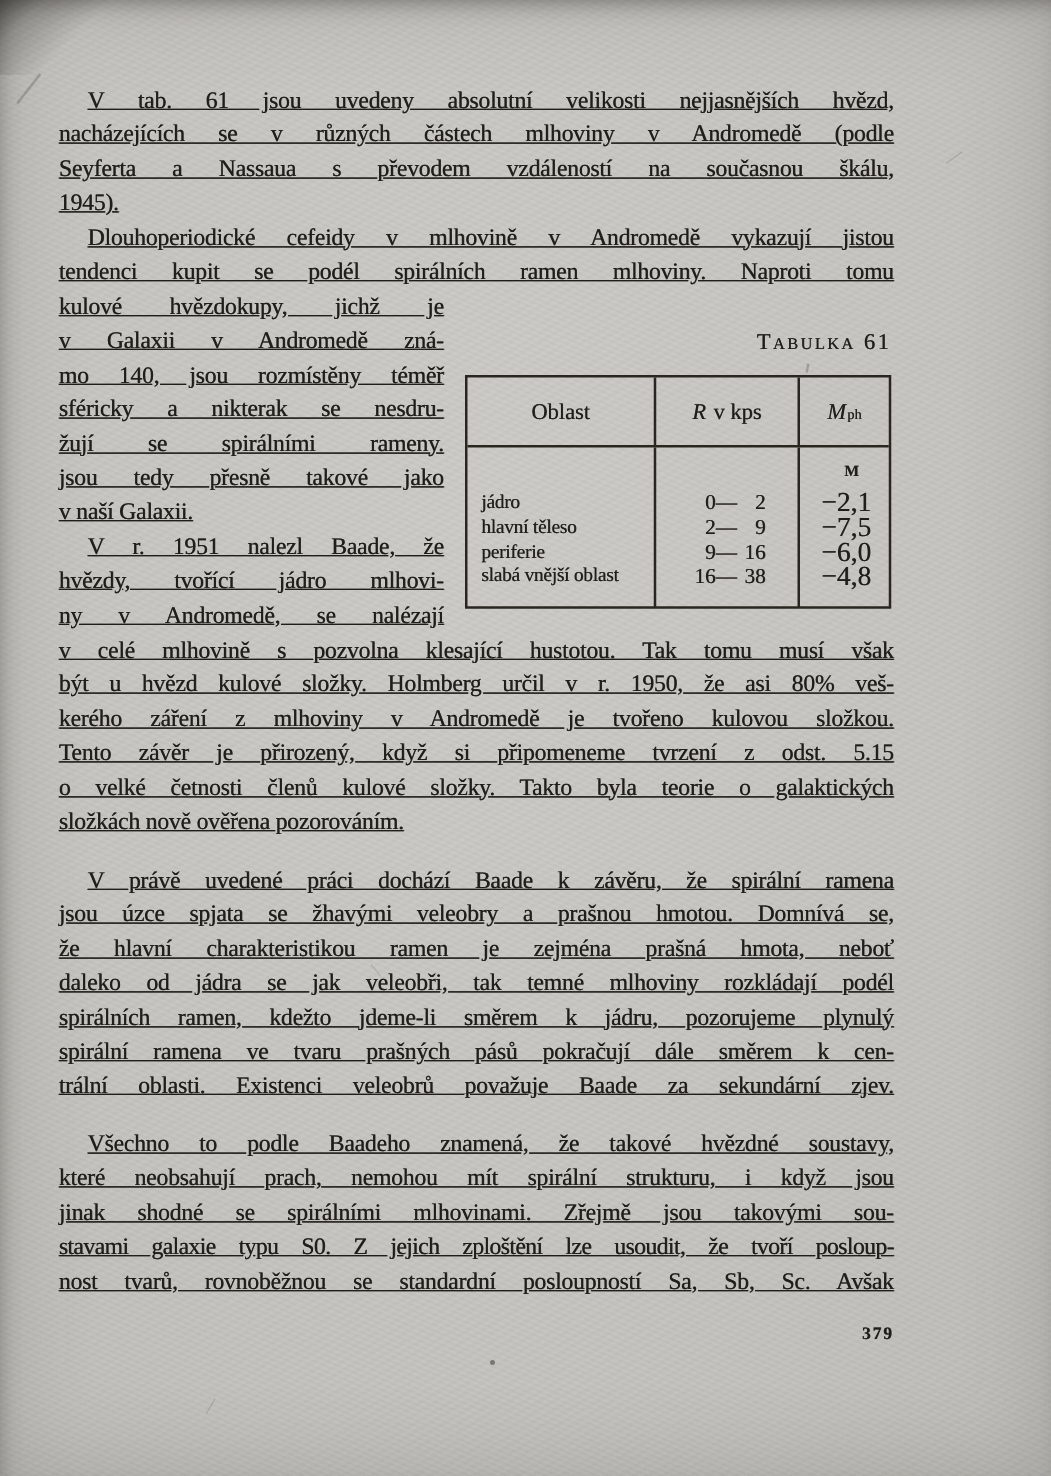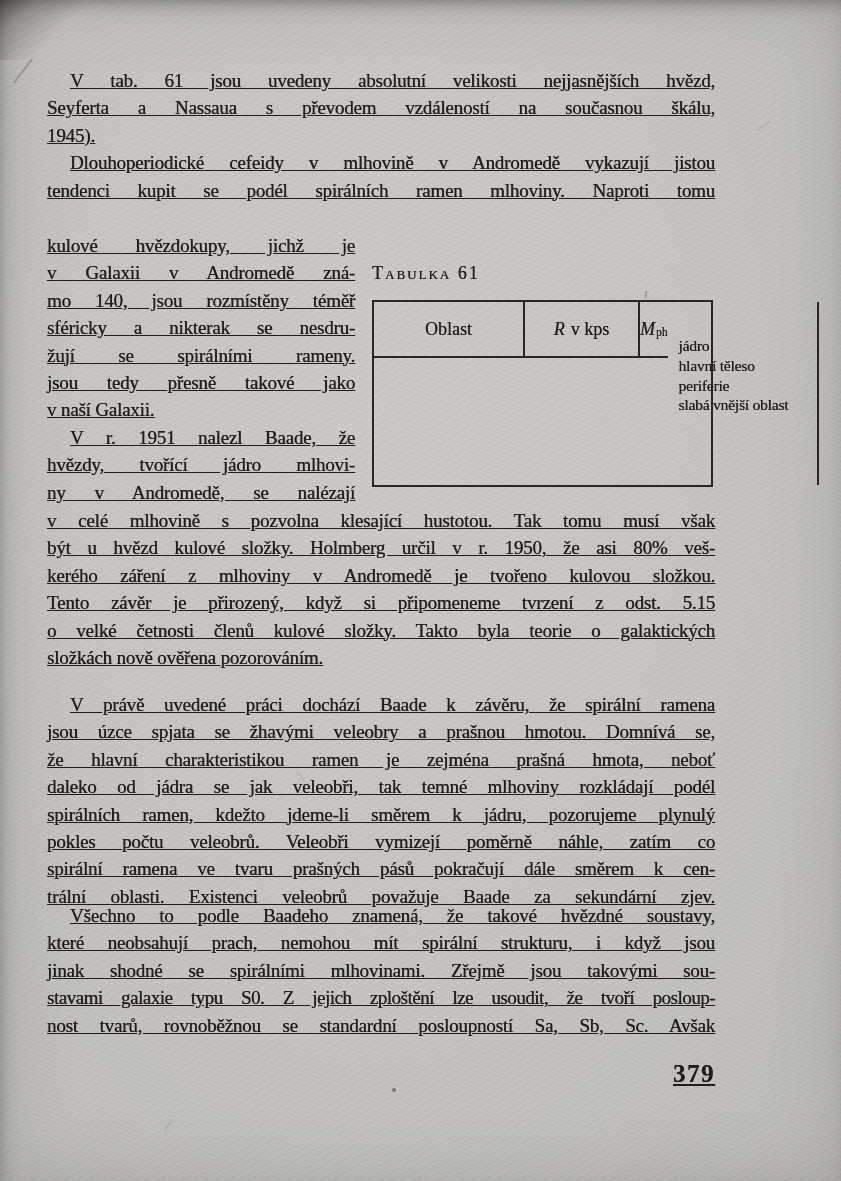--- a/index.html
+++ b/index.html
@@ -31,28 +31,28 @@
     text-decoration:underline;
   }
   .ln{text-align:justify;text-align-last:justify;}
   .ln.last{text-align-last:left;}
   .ln.ind{text-indent:23px;}
   .ln.tight{letter-spacing:-0.5px;}
 
   
   .tcaption{
     position:absolute;left:372px;top:263px;width:341px;
-    text-align:left;font-variant:small-caps;
+    text-align:right;font-variant:small-caps;
     font-size:18px;letter-spacing:2px;
     text-shadow:0.35px 0 0 rgba(32,30,27,.85);
   }
   .ttable{
     position:absolute;left:372px;top:300px;width:341px;height:187px;
     box-sizing:border-box;border:2px solid #29261f;
-    display:flex;flex-direction:row;
+    display:flex;flex-direction:column;
     text-shadow:0.3px 0 0 rgba(32,30,27,.8);
   }
   .thead{
     display:grid;grid-template-columns:151px 115px 1fr;
     height:54px;border-bottom:2px solid #29261f;flex:none;
   }
   .th{display:flex;align-items:center;justify-content:center;font-size:18px;box-sizing:border-box;}
   .cb{border-right:2px solid #29261f;}
   .th .unit-gap{margin-left:6px;}
   .th sub{font-size:11.5px;font-style:normal;margin-left:1px;position:relative;top:3px;}
@@ -67,41 +67,41 @@
   .brange{display:flex;justify-content:center;font-size:17px;line-height:19.8px;}
   .rf{display:inline-block;width:22px;text-align:right;}
   .rd{display:inline-block;width:16px;text-align:center;}
   .rt{display:inline-block;width:24px;text-align:right;}
   .bunit{height:34px;box-sizing:border-box;padding:12px 0 0 12px;text-align:center;
          font-size:12.5px;font-weight:bold;letter-spacing:.5px;}
   .bmag{font-size:22px;line-height:19.8px;padding-left:17px;}
 
   .pageno{
     position:absolute;left:47px;top:1060px;width:668px;
-    text-align:right;font-size:25px;font-weight:bold;letter-spacing:1.5px;
+    text-align:right;font-size:14px;font-weight:bold;letter-spacing:1.5px;
     text-shadow:0.3px 0 0 rgba(32,30,27,.8);
-    text-decoration:underline;
   }
 
   
   .fiber{position:absolute;background:rgba(88,86,80,.34);pointer-events:none;}
   .f1{left:22px;top:56px;width:2px;height:30px;transform:rotate(38deg);}
   .f2{left:763px;top:118px;width:1px;height:16px;transform:rotate(55deg);background:rgba(88,86,80,.25);}
   .f3{left:392px;top:1088px;width:4px;height:4px;border-radius:50%;background:rgba(60,58,52,.55);}
   .f4{left:645px;top:291px;width:2px;height:7px;transform:rotate(12deg);}
   .f5{left:168px;top:1118px;width:1px;height:14px;transform:rotate(30deg);background:rgba(88,86,80,.22);}
   .f6{left:300px;top:770px;width:1px;height:12px;transform:rotate(-40deg);background:rgba(88,86,80,.18);}
 </style>
 </head>
 <body>
 
 <div class="page">
 
   <div class="txt" style="left:47px;top:67px;width:668px;">
     <div class="ln ind">V tab. 61 jsou uvedeny absolutní velikosti nejjasnějších hvězd,</div>
+    <div class="ln">nacházejících se v různých částech mlhoviny v Andromedě (podle</div>
     <div class="ln">Seyferta a Nassaua s převodem vzdáleností na současnou škálu,</div>
     <div class="ln last">1945).</div>
     <div class="ln ind">Dlouhoperiodické cefeidy v mlhovině v Andromedě vykazují jistou</div>
     <div class="ln">tendenci kupit se podél spirálních ramen mlhoviny. Naproti tomu</div>
   </div>
 
   <div class="txt" style="left:47px;top:232px;width:308px;">
     <div class="ln">kulové hvězdokupy, jichž je</div>
     <div class="ln">v Galaxii v Andromedě zná-</div>
     <div class="ln">mo 140, jsou rozmístěny téměř</div>
@@ -175,21 +175,20 @@
     <div class="ln">o velké četnosti členů kulové složky. Takto byla teorie o galaktických</div>
     <div class="ln last">složkách nově ověřena pozorováním.</div>
   </div>
 
   <div class="txt" style="left:47px;top:691px;width:668px;">
     <div class="ln ind">V právě uvedené práci dochází Baade k závěru, že spirální ramena</div>
     <div class="ln">jsou úzce spjata se žhavými veleobry a prašnou hmotou. Domnívá se,</div>
     <div class="ln">že hlavní charakteristikou ramen je zejména prašná hmota, neboť</div>
     <div class="ln">daleko od jádra se jak veleobři, tak temné mlhoviny rozkládají podél</div>
     <div class="ln">spirálních ramen, kdežto jdeme-li směrem k jádru, pozorujeme plynulý</div>
-    <div class="ln">pokles počtu veleobrů. Veleobři vymizejí poměrně náhle, zatím co</div>
     <div class="ln">spirální ramena ve tvaru prašných pásů pokračují dále směrem k cen-</div>
     <div class="ln">trální oblasti. Existenci veleobrů považuje Baade za sekundární zjev.</div>
   </div>
 
   <div class="txt" style="left:47px;top:902px;width:668px;">
     <div class="ln ind">Všechno to podle Baadeho znamená, že takové hvězdné soustavy,</div>
     <div class="ln">které neobsahují prach, nemohou mít spirální strukturu, i když jsou</div>
     <div class="ln">jinak shodné se spirálními mlhovinami. Zřejmě jsou takovými sou-</div>
     <div class="ln tight">stavami galaxie typu S0. Z jejich zploštění lze usoudit, že tvoří posloup-</div>
     <div class="ln">nost tvarů, rovnoběžnou se standardní posloupností Sa, Sb, Sc. Avšak</div>

